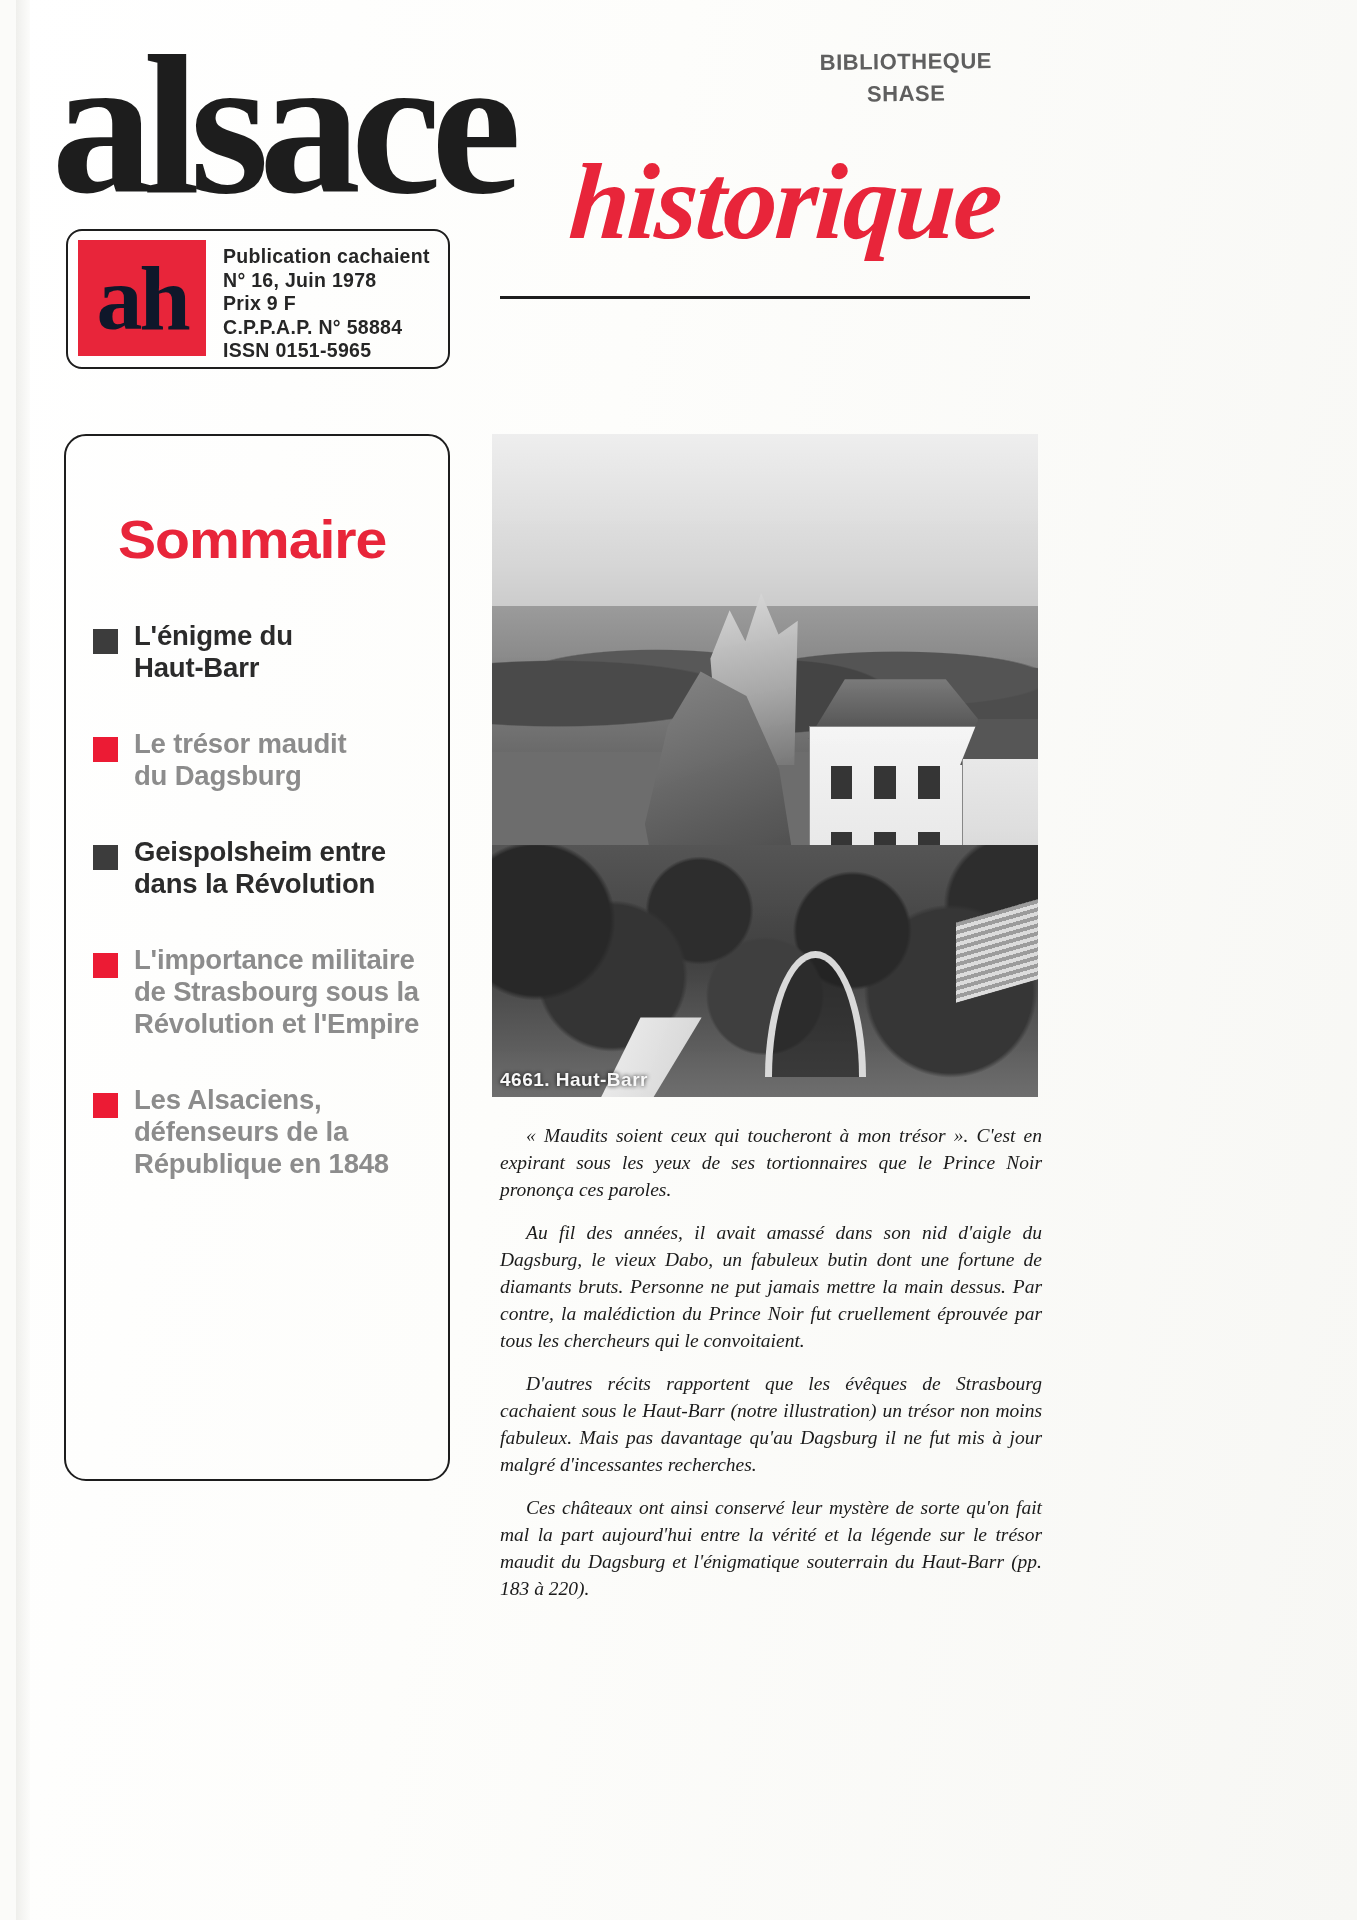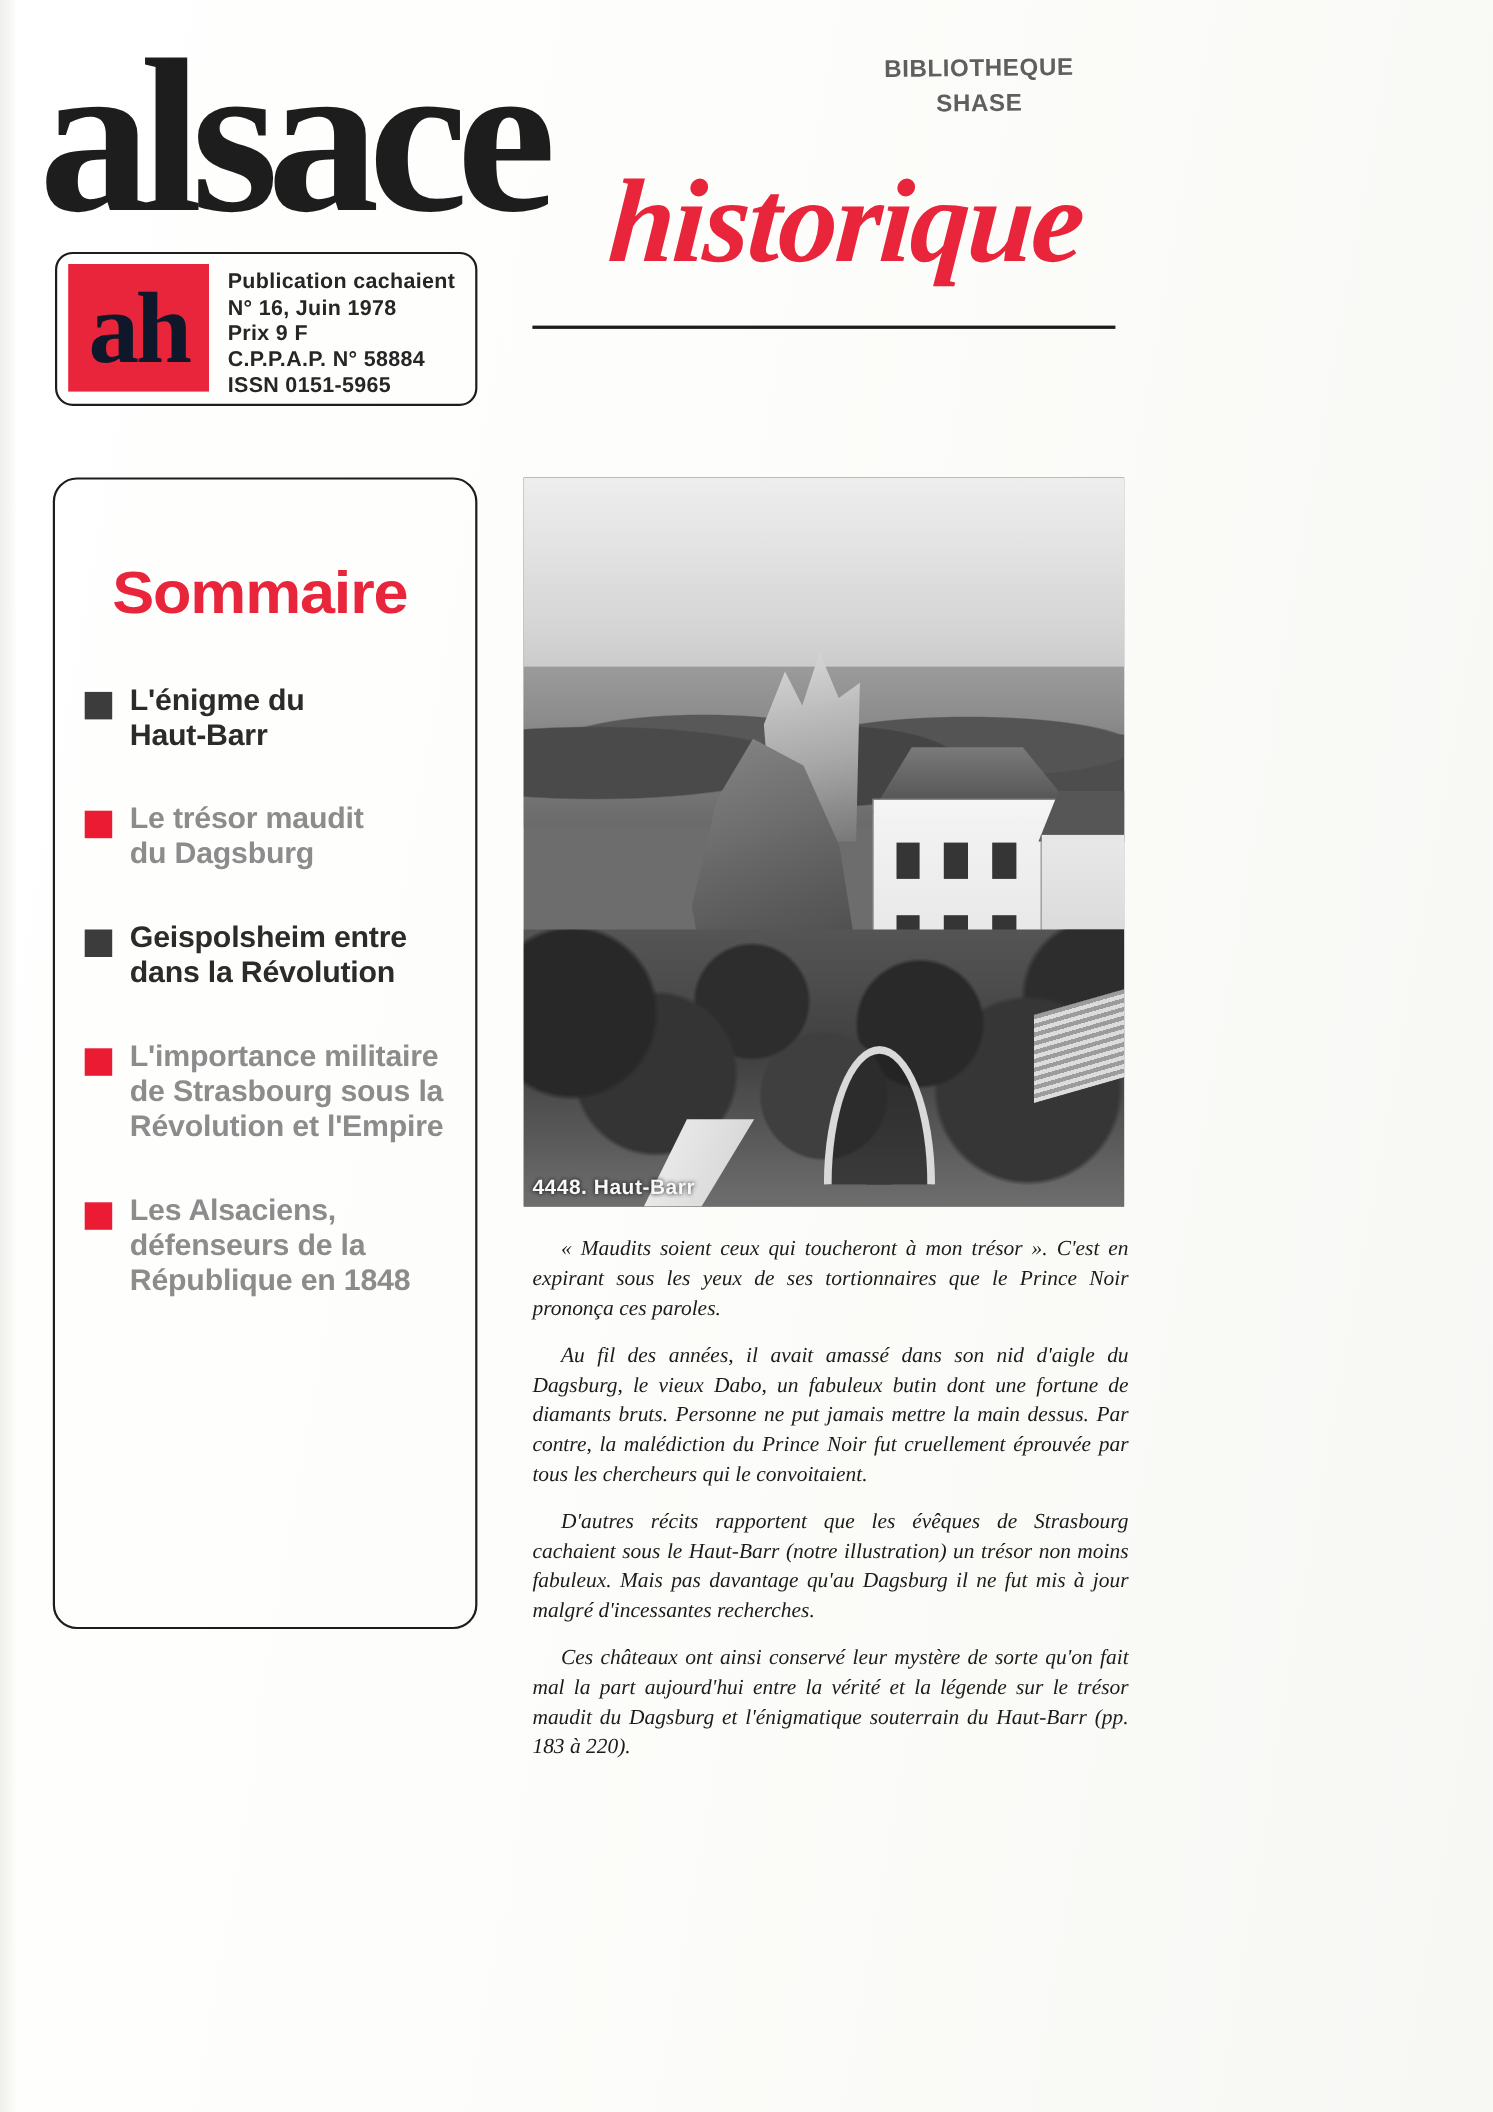--- a/index.html
+++ b/index.html
@@ -9,20 +9,21 @@
     font-family:"Liberation Sans", sans-serif;
     position:relative;
     overflow:hidden;
     color:#1a1a1a;
   }
   
   .page{
     position:absolute;inset:0;
     background:
       linear-gradient(100deg,#ffffff 0%,#fdfdfb 40%,#f7f7f4 100%);
+    margin-left: 16px;
   }
   .scan-edge{
     position:absolute;left:0;top:0;width:14px;height:100%;
     background:linear-gradient(90deg,#e8e8e4 0%,#fbfbf9 100%);
     opacity:.7;
   }
 
   
   .masthead{position:absolute;left:34px;top:24px;width:1010px;height:250px;}
   .logo-alsace{
@@ -310,21 +311,21 @@
     <div class="window" style="left:62%;top:50%;width:4%;height:5%;"></div>
     <div class="window" style="left:70%;top:50%;width:4%;height:5%;"></div>
     <div class="window" style="left:78%;top:50%;width:4%;height:5%;"></div>
     <div class="window" style="left:62%;top:60%;width:4%;height:5%;"></div>
     <div class="window" style="left:70%;top:60%;width:4%;height:5%;"></div>
     <div class="window" style="left:78%;top:60%;width:4%;height:5%;"></div>
     <div class="foliage"></div>
     <div class="stairs"></div>
     <div class="arch"></div>
     <div class="path"></div>
-    <div class="photo-ref">4448. Haut-Barr</div>
+    <div class="photo-ref">4661. Haut-Barr</div>
   </div>
 
   <div class="article">
     <p>« Maudits soient ceux qui toucheront à mon trésor ». C'est en expirant sous les yeux de ses tortionnaires que le Prince Noir prononça ces paroles.</p>
     <p>Au fil des années, il avait amassé dans son nid d'aigle du Dagsburg, le vieux Dabo, un fabuleux butin dont une fortune de diamants bruts. Personne ne put jamais mettre la main dessus. Par contre, la malédiction du Prince Noir fut cruellement éprouvée par tous les chercheurs qui le convoitaient.</p>
     <p>D'autres récits rapportent que les évêques de Strasbourg cachaient sous le Haut-Barr (notre illustration) un trésor non moins fabuleux. Mais pas davantage qu'au Dagsburg il ne fut mis à jour malgré d'incessantes recherches.</p>
     <p>Ces châteaux ont ainsi conservé leur mystère de sorte qu'on fait mal la part aujourd'hui entre la vérité et la légende sur le trésor maudit du Dagsburg et l'énigmatique souterrain du Haut-Barr (pp. 183 à 220).</p>
   </div>
 
 </div>

